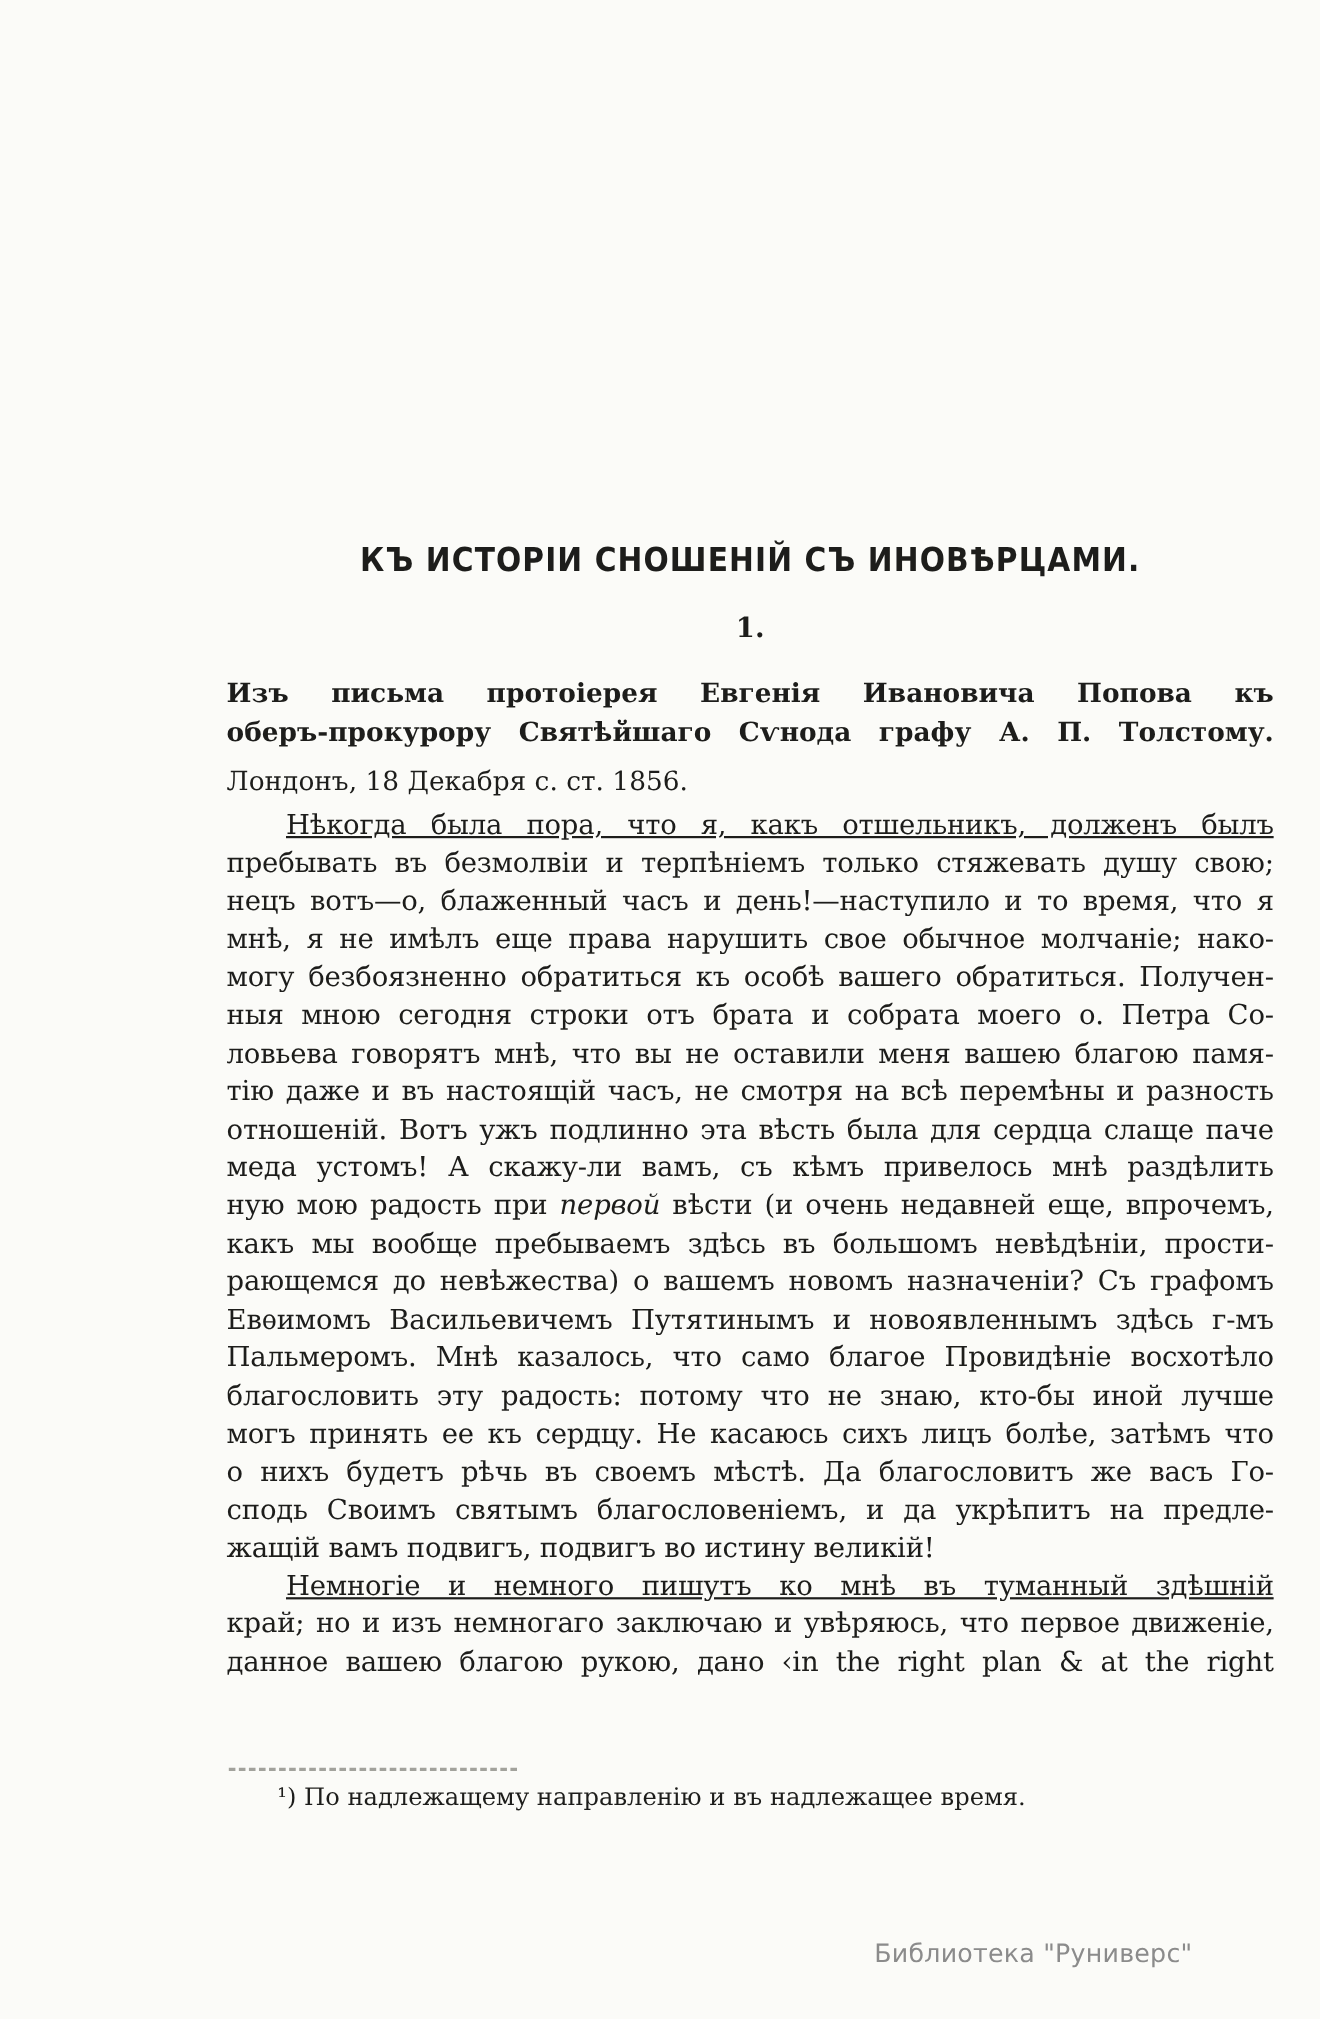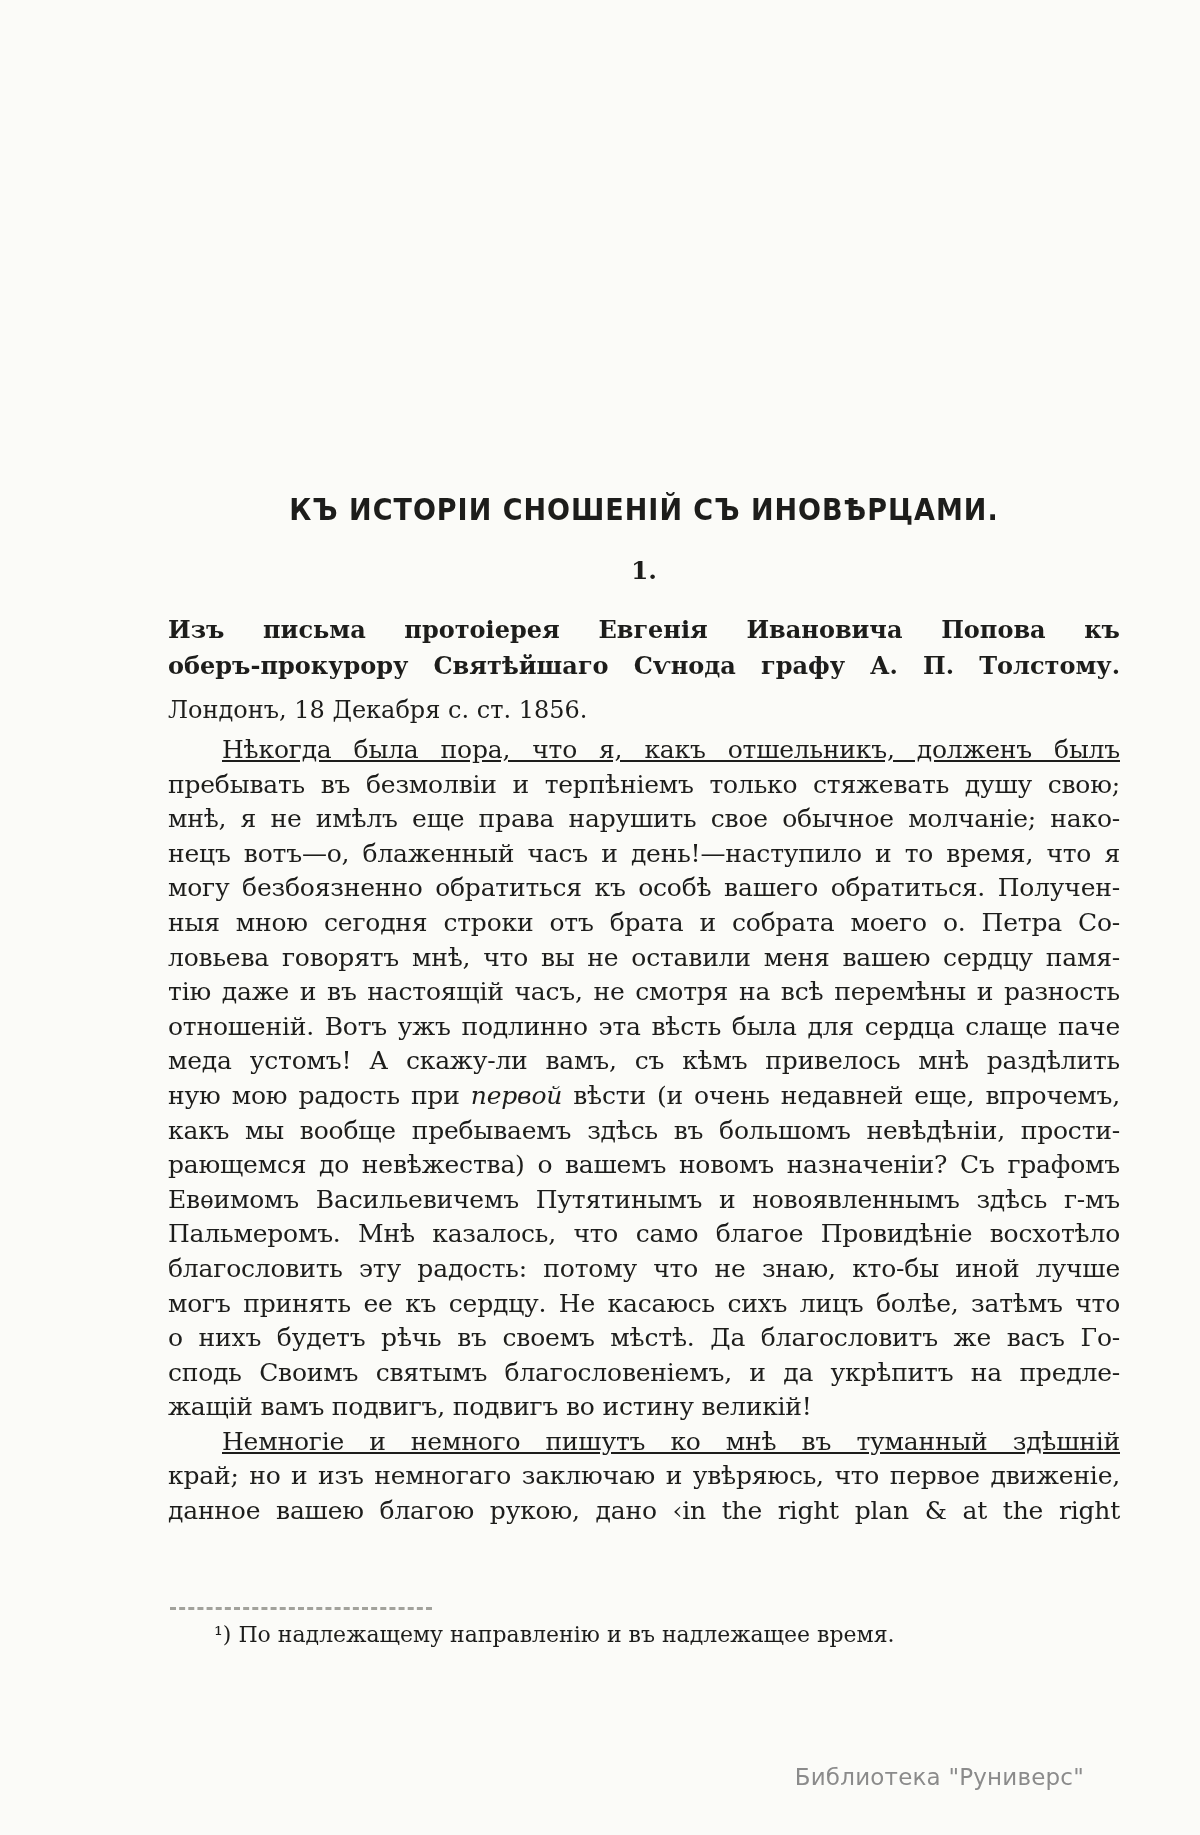--- a/index.html
+++ b/index.html
@@ -4,21 +4,21 @@
 <style>
   html,body{margin:0;padding:0;}
   body{
     width:1200px;height:1835px;
     background:#fbfbf8;
     font-family:"DejaVu Serif", serif;
     color:#1d1d1b;
     position:relative;
     overflow:hidden;
   }
-  .page{position:absolute;inset:0;}
+  .page{position:absolute;inset:0;margin-left:38px;}
   .page-title{
     position:absolute;left:168px;width:952px;top:492px;
     text-align:center;
     font-family:"DejaVu Sans", sans-serif;
     font-stretch:condensed;
     font-weight:bold;
     font-size:30px;
     letter-spacing:1px;
     white-space:nowrap;
   }
@@ -91,25 +91,25 @@
   <div class="subtitle">
     <div class="sline">Изъ письма протоіерея Евгенія Ивановича Попова къ</div>
     <div class="sline">оберъ-прокурору Святѣйшаго Сѵнода графу А. П. Толстому.</div>
   </div>
 
   <div class="dateline">Лондонъ, 18 Декабря с. ст. 1856.</div>
 
   <div class="body-text">
       <div class="bline indent">Нѣкогда была пора, что я, какъ отшельникъ, долженъ былъ</div>
       <div class="bline">пребывать въ безмолвіи и терпѣніемъ только стяжевать душу свою;</div>
+      <div class="bline">нецъ вотъ—о, блаженный часъ и день!—наступило и то время, что я</div>
       <div class="bline">мнѣ, я не имѣлъ еще права нарушить свое обычное молчаніе; нако-</div>
-      <div class="bline">нецъ вотъ—о, блаженный часъ и день!—наступило и то время, что я</div>
       <div class="bline">могу безбоязненно обратиться къ особѣ вашего обратиться. Получен-</div>
       <div class="bline">ныя мною сегодня строки отъ брата и собрата моего о. Петра Со-</div>
-      <div class="bline">ловьева говорятъ мнѣ, что вы не оставили меня вашею сердцу памя-</div>
+      <div class="bline">ловьева говорятъ мнѣ, что вы не оставили меня вашею благою памя-</div>
       <div class="bline">тію даже и въ настоящій часъ, не смотря на всѣ перемѣны и разность</div>
       <div class="bline">отношеній. Вотъ ужъ подлинно эта вѣсть была для сердца слаще паче</div>
       <div class="bline">меда устомъ! А скажу-ли вамъ, съ кѣмъ привелось мнѣ раздѣлить душев-</div>
       <div class="bline">ную мою радость при <i>первой</i> вѣсти (и очень недавней еще, впрочемъ, такъ</div>
       <div class="bline">какъ мы вообще пребываемъ здѣсь въ большомъ невѣдѣніи, прости-</div>
       <div class="bline">рающемся до невѣжества) о вашемъ новомъ назначеніи? Съ графомъ</div>
       <div class="bline">Евѳимомъ Васильевичемъ Путятинымъ и новоявленнымъ здѣсь г-мъ</div>
       <div class="bline">Пальмеромъ. Мнѣ казалось, что само благое Провидѣніе восхотѣло</div>
       <div class="bline">благословить эту радость: потому что не знаю, кто-бы иной лучше</div>
       <div class="bline">могъ принять ее къ сердцу. Не касаюсь сихъ лицъ болѣе, затѣмъ что</div>

